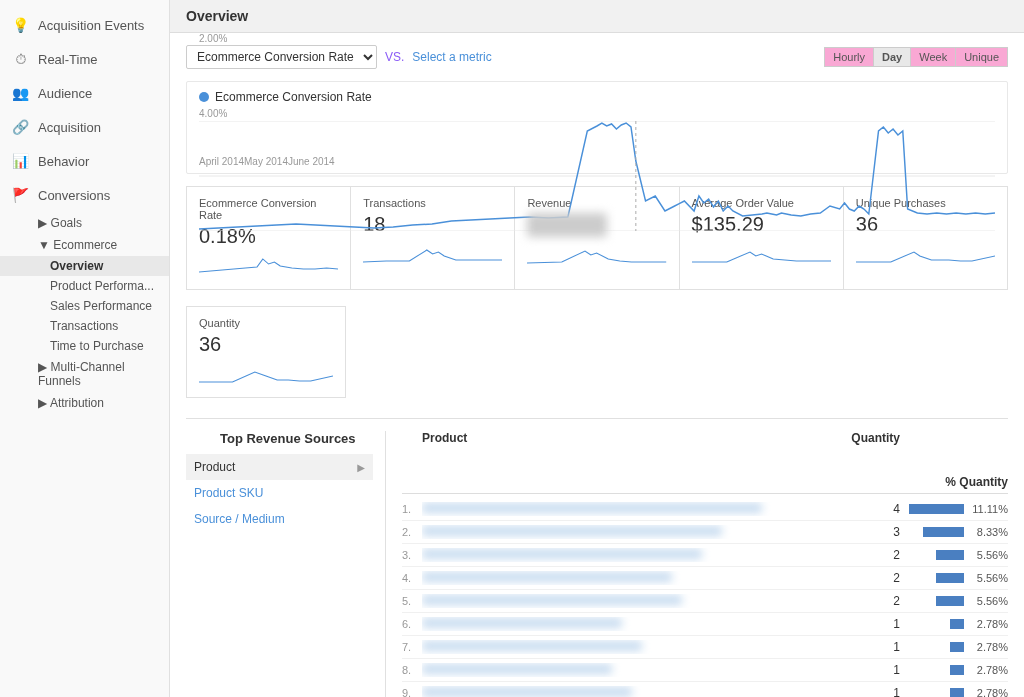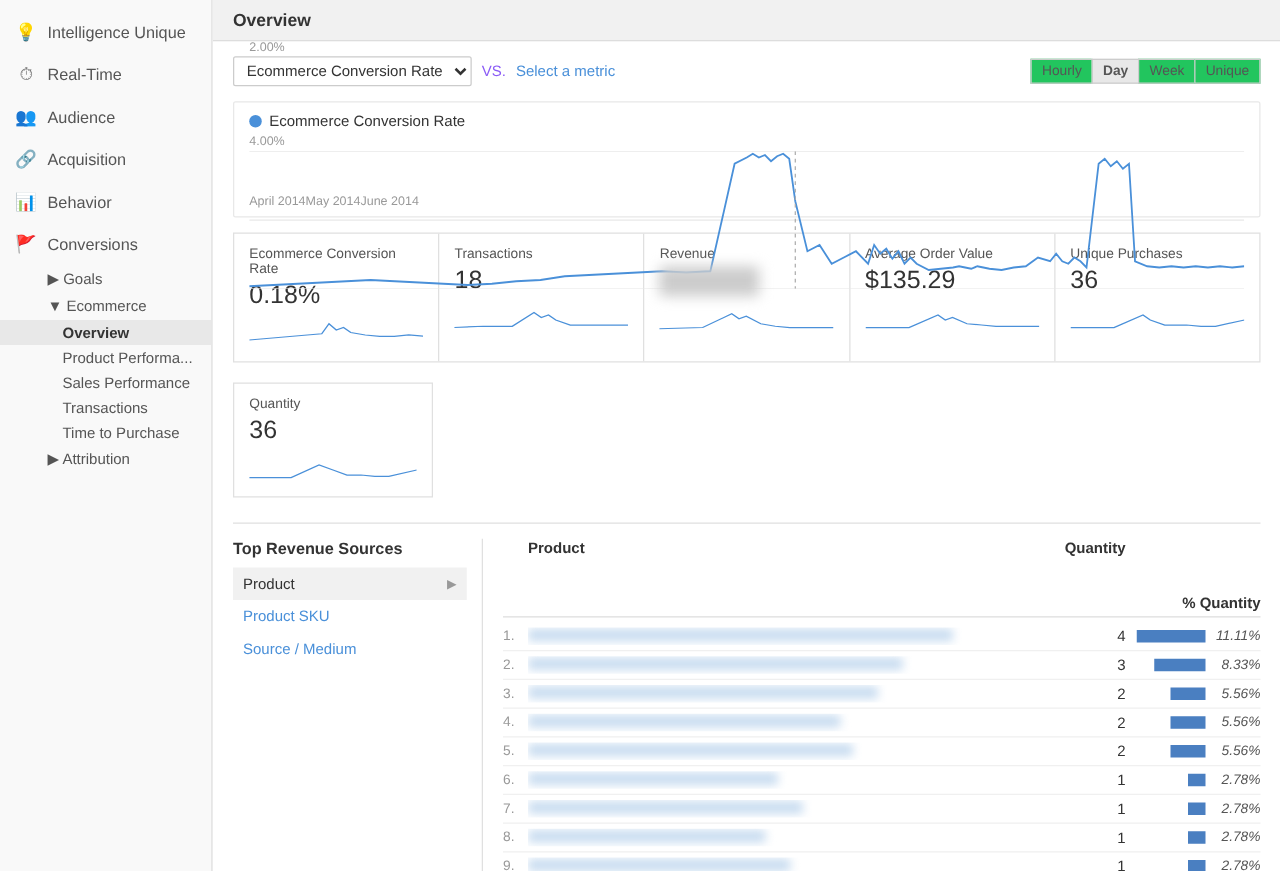--- a/index.html
+++ b/index.html
@@ -94,21 +94,21 @@
     .select-metric-link { font-size: 12px; color: #4a90d9; cursor: pointer; text-decoration: none; }
 
     
     .time-controls {
       margin-left: auto;
       display: flex;
       gap: 0;
     }
     .time-btn {
       border: 1px solid #ccc;
-      background: #22c55e;
+      background: #f9a8d4;
       padding: 3px 8px;
       font-size: 11px;
       cursor: pointer;
       color: #555;
       border-right: none;
     }
     .time-btn:last-child { border-right: 1px solid #ccc; }
     .time-btn.active { background: #e8e8e8; font-weight: bold; }
 
     
@@ -190,20 +190,21 @@
       width: 200px;
       flex-shrink: 0;
       border-right: 1px solid #e0e0e0;
       padding-right: 12px;
     }
     .left-panel-title {
       font-size: 13px;
       font-weight: bold;
       color: #333;
       margin-bottom: 8px;
+      margin-left: 34px;
     }
     .dimension-item {
       display: flex;
       align-items: center;
       padding: 6px 8px;
       cursor: pointer;
       font-size: 12px;
       justify-content: space-between;
     }
     .dimension-item.selected {
@@ -236,21 +237,21 @@
     .table-row {
       display: flex;
       align-items: center;
       padding: 4px 0;
       border-bottom: 1px solid #f0f0f0;
       font-size: 12px;
     }
     .td-num { width: 20px; color: #999; font-size: 11px; flex-shrink: 0; }
     .td-product { flex: 1; color: #4a90d9; overflow: hidden; }
     .td-qty { width: 60px; text-align: right; padding-right: 8px; color: #333; }
-    .td-pct-cell { width: 100px; display: flex; align-items: center; justify-content: flex-end; gap: 4px; font-style: italic; }
+    .td-pct-cell { width: 100px; display: flex; align-items: center; justify-content: flex-end; gap: 4px; }
     .td-pct-bar { height: 10px; background: #4a7fc1; }
     .td-pct-text { font-size: 11px; color: #555; min-width: 40px; text-align: right; }
 
     .view-full-report {
       text-align: right;
       padding: 8px 0;
       font-size: 12px;
       color: #4a90d9;
       cursor: pointer;
     }
@@ -270,21 +271,21 @@
       background: #aaa;
       border-radius: 2px;
     }
   </style>
 </head>
 <body>
 
 <div id="sidebar">
   <div class="sidebar-item">
     <span class="icon">💡</span>
-    <span>Intelligence Unique</span>
+    <span>Acquisition Events</span>
   </div>
   <div class="sidebar-item">
     <span class="icon">⏱</span>
     <span>Real-Time</span>
   </div>
   <div class="sidebar-item">
     <span class="icon">👥</span>
     <span>Audience</span>
   </div>
   <div class="sidebar-item">
@@ -313,20 +314,23 @@
     <span>Product Performa...</span>
   </div>
   <div class="sidebar-sub-indent">
     <span>Sales Performance</span>
   </div>
   <div class="sidebar-sub-indent">
     <span>Transactions</span>
   </div>
   <div class="sidebar-sub-indent">
     <span>Time to Purchase</span>
+  </div>
+  <div class="sidebar-sub">
+    <span>▶ Multi-Channel Funnels</span>
   </div>
   <div class="sidebar-sub">
     <span>▶ Attribution</span>
   </div>
 </div>
 
 <div id="main">
   <div class="section-header">
     <span>Overview</span>
   </div>

